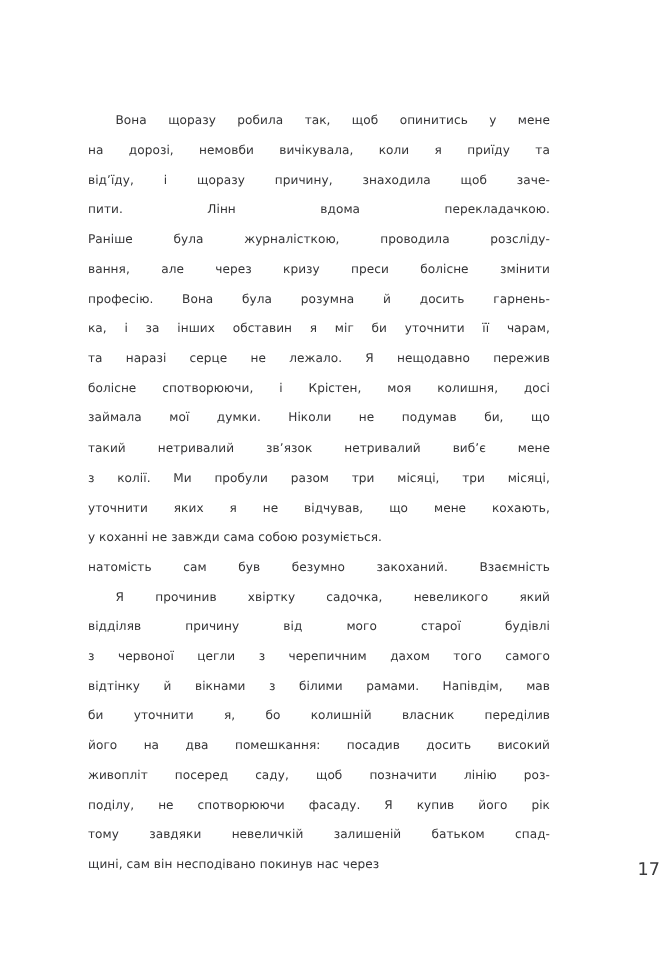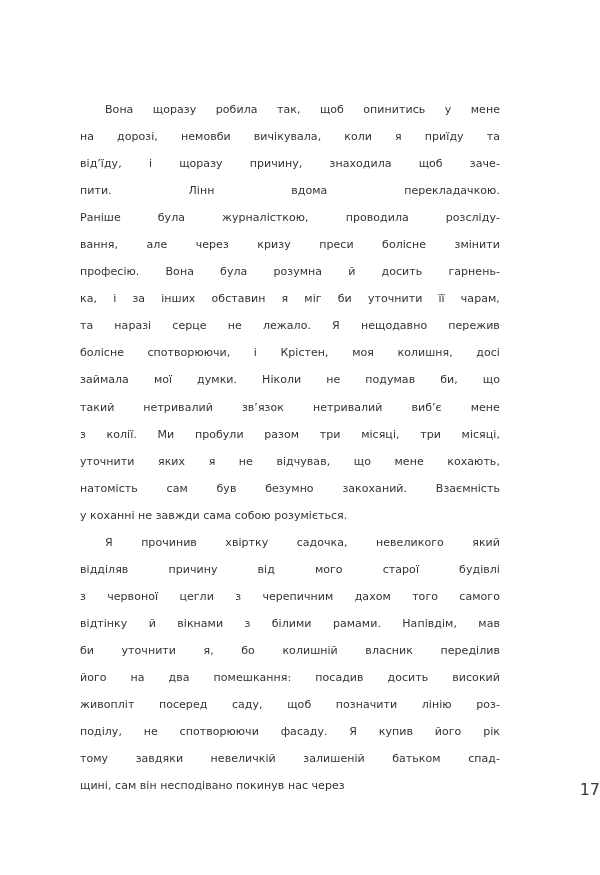--- a/index.html
+++ b/index.html
@@ -78,22 +78,22 @@
       <span class="line just"><span>Раніше</span><span>була</span><span>журналісткою,</span><span>проводила</span><span>розсліду-</span></span>
       <span class="line just"><span>вання,</span><span>але</span><span>через</span><span>кризу</span><span>преси</span><span>болісне</span><span>змінити</span></span>
       <span class="line just"><span>професію.</span><span>Вона</span><span>була</span><span>розумна</span><span>й</span><span>досить</span><span>гарнень-</span></span>
       <span class="line just"><span>ка,</span><span>і</span><span>за</span><span>інших</span><span>обставин</span><span>я</span><span>міг</span><span>би</span><span>уточнити</span><span>її</span><span>чарам,</span></span>
       <span class="line just"><span>та</span><span>наразі</span><span>серце</span><span>не</span><span>лежало.</span><span>Я</span><span>нещодавно</span><span>пережив</span></span>
       <span class="line just"><span>болісне</span><span>спотворюючи,</span><span>і</span><span>Крістен,</span><span>моя</span><span>колишня,</span><span>досі</span></span>
       <span class="line just"><span>займала</span><span>мої</span><span>думки.</span><span>Ніколи</span><span>не</span><span>подумав</span><span>би,</span><span>що</span></span>
       <span class="line just"><span>такий</span><span>нетривалий</span><span>зв’язок</span><span>нетривалий</span><span>виб’є</span><span>мене</span></span>
       <span class="line just"><span>з</span><span>колії.</span><span>Ми</span><span>пробули</span><span>разом</span><span>три</span><span>місяці,</span><span>три</span><span>місяці,</span></span>
       <span class="line just"><span>уточнити</span><span>яких</span><span>я</span><span>не</span><span>відчував,</span><span>що</span><span>мене</span><span>кохають,</span></span>
+      <span class="line last">у коханні не завжди сама собою розуміється.</span>
       <span class="line just"><span>натомість</span><span>сам</span><span>був</span><span>безумно</span><span>закоханий.</span><span>Взаємність</span></span>
-      <span class="line last">у коханні не завжди сама собою розуміється.</span>
     </div>
 
     <div>
       <span class="line just" style="padding-left: 25px; width: 395px;"><span>Я</span><span>прочинив</span><span>хвіртку</span><span>садочка,</span><span>невеликого</span><span>який</span></span>
       <span class="line just"><span>відділяв</span><span>причину</span><span>від</span><span>мого</span><span>старої</span><span>будівлі</span></span>
       <span class="line just"><span>з</span><span>червоної</span><span>цегли</span><span>з</span><span>черепичним</span><span>дахом</span><span>того</span><span>самого</span></span>
       <span class="line just"><span>відтінку</span><span>й</span><span>вікнами</span><span>з</span><span>білими</span><span>рамами.</span><span>Напівдім,</span><span>мав</span></span>
       <span class="line just"><span>би</span><span>уточнити</span><span>я,</span><span>бо</span><span>колишній</span><span>власник</span><span>переділив</span></span>
       <span class="line just"><span>його</span><span>на</span><span>два</span><span>помешкання:</span><span>посадив</span><span>досить</span><span>високий</span></span>
       <span class="line just"><span>живопліт</span><span>посеред</span><span>саду,</span><span>щоб</span><span>позначити</span><span>лінію</span><span>роз-</span></span>

